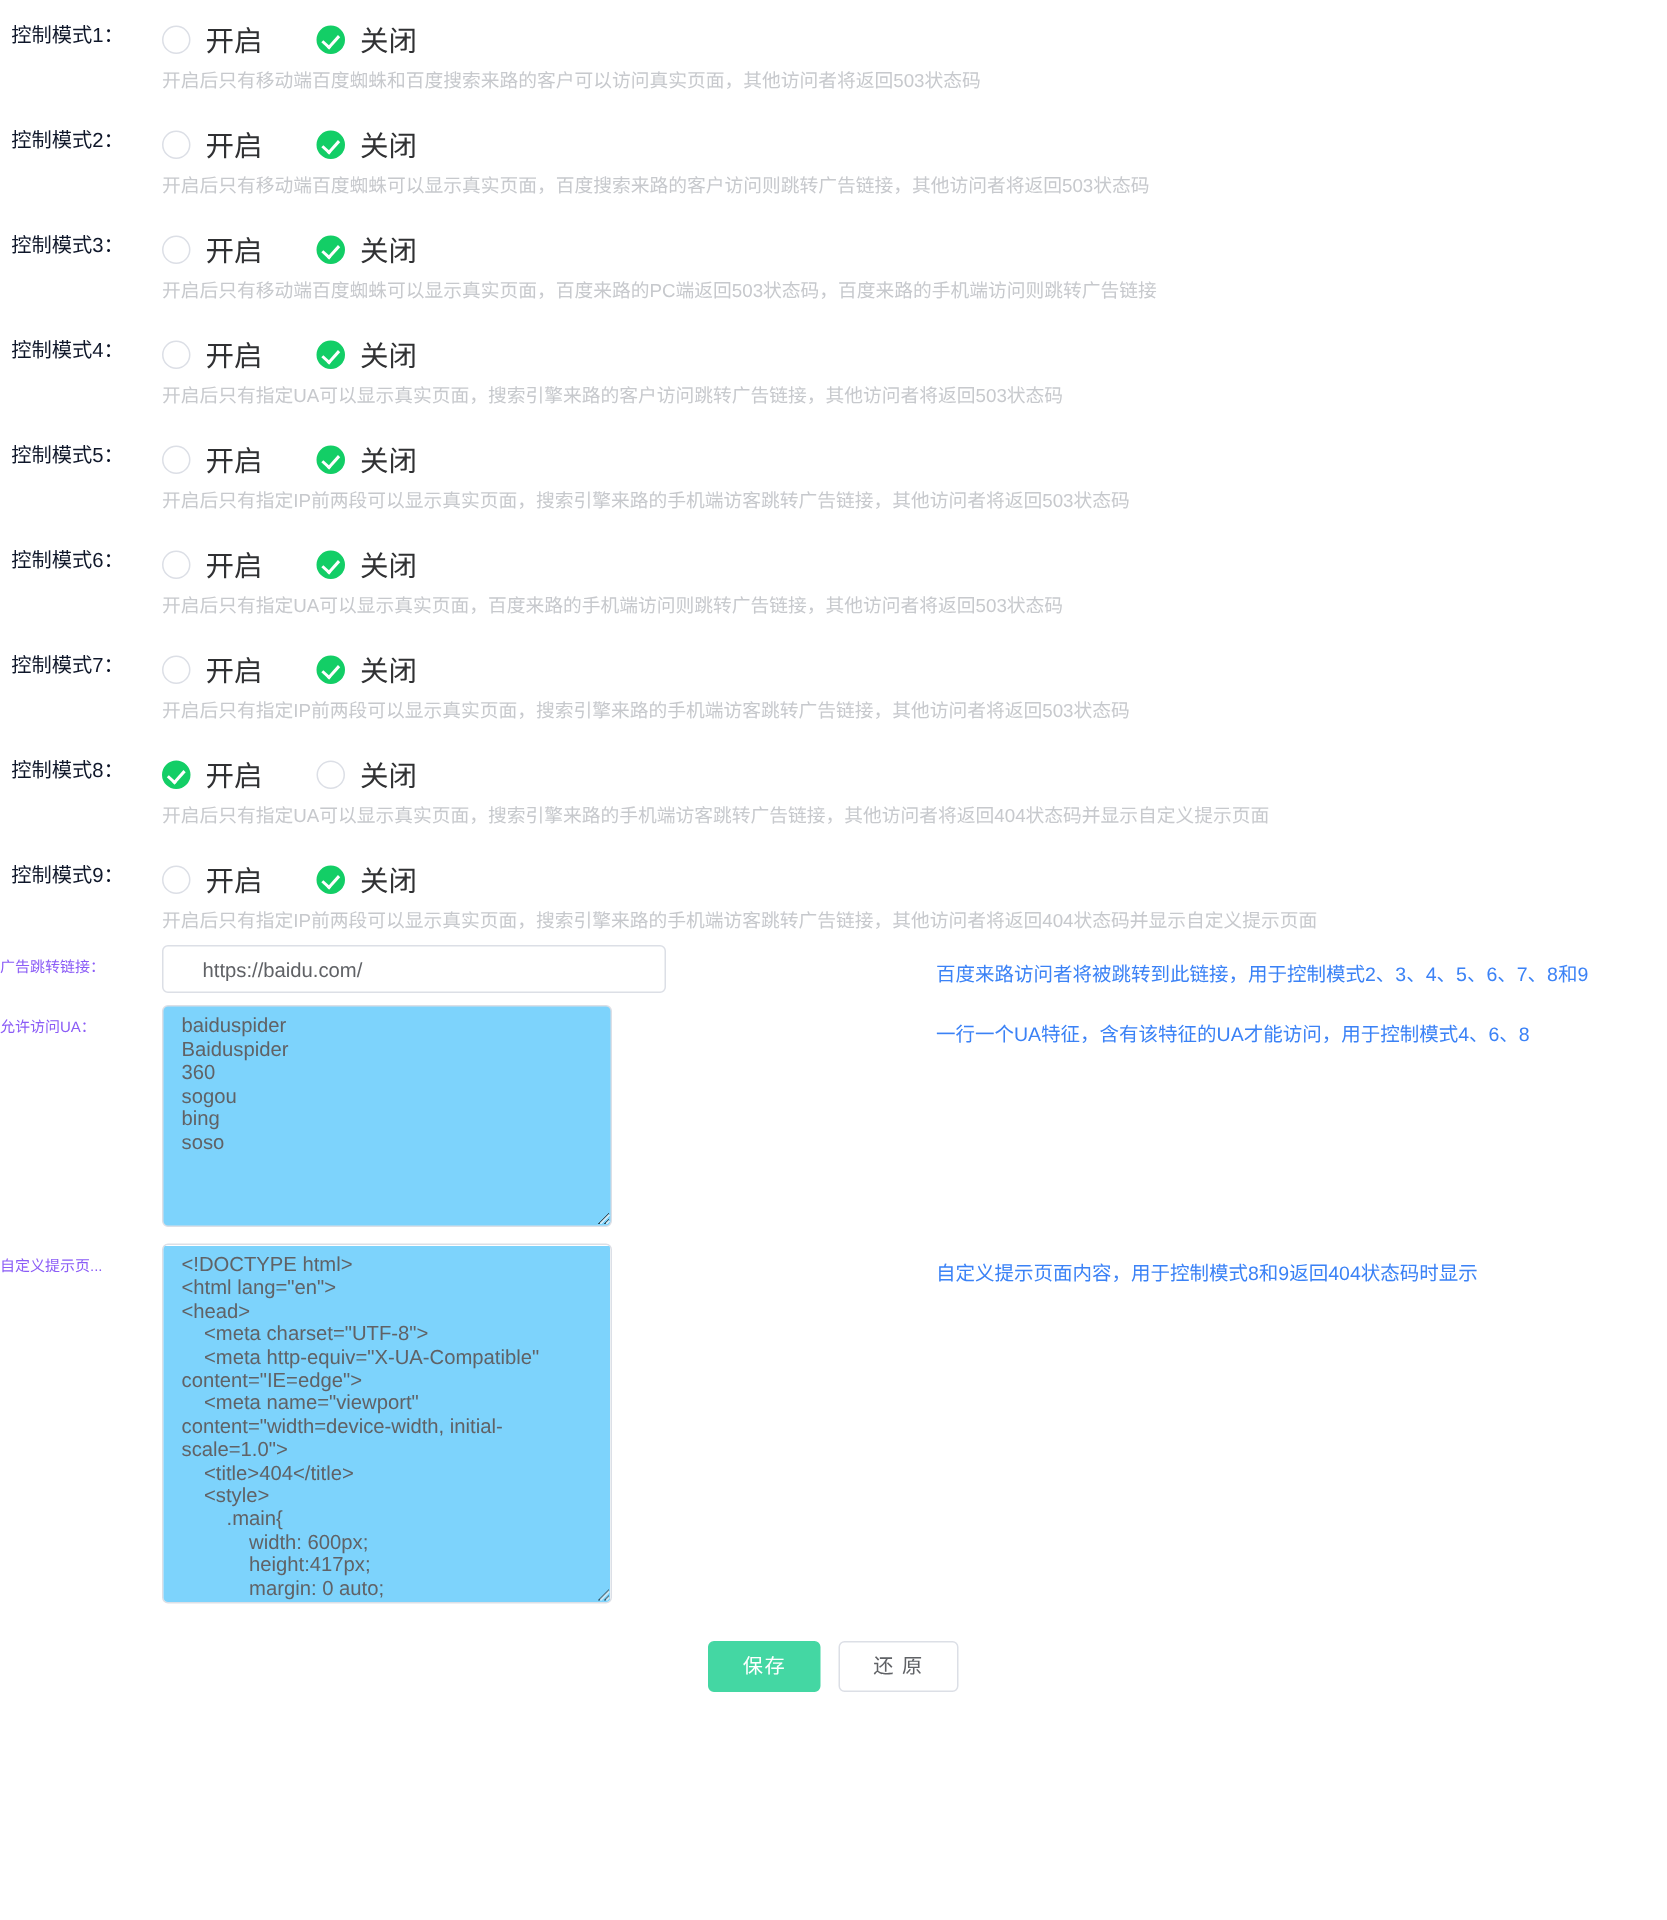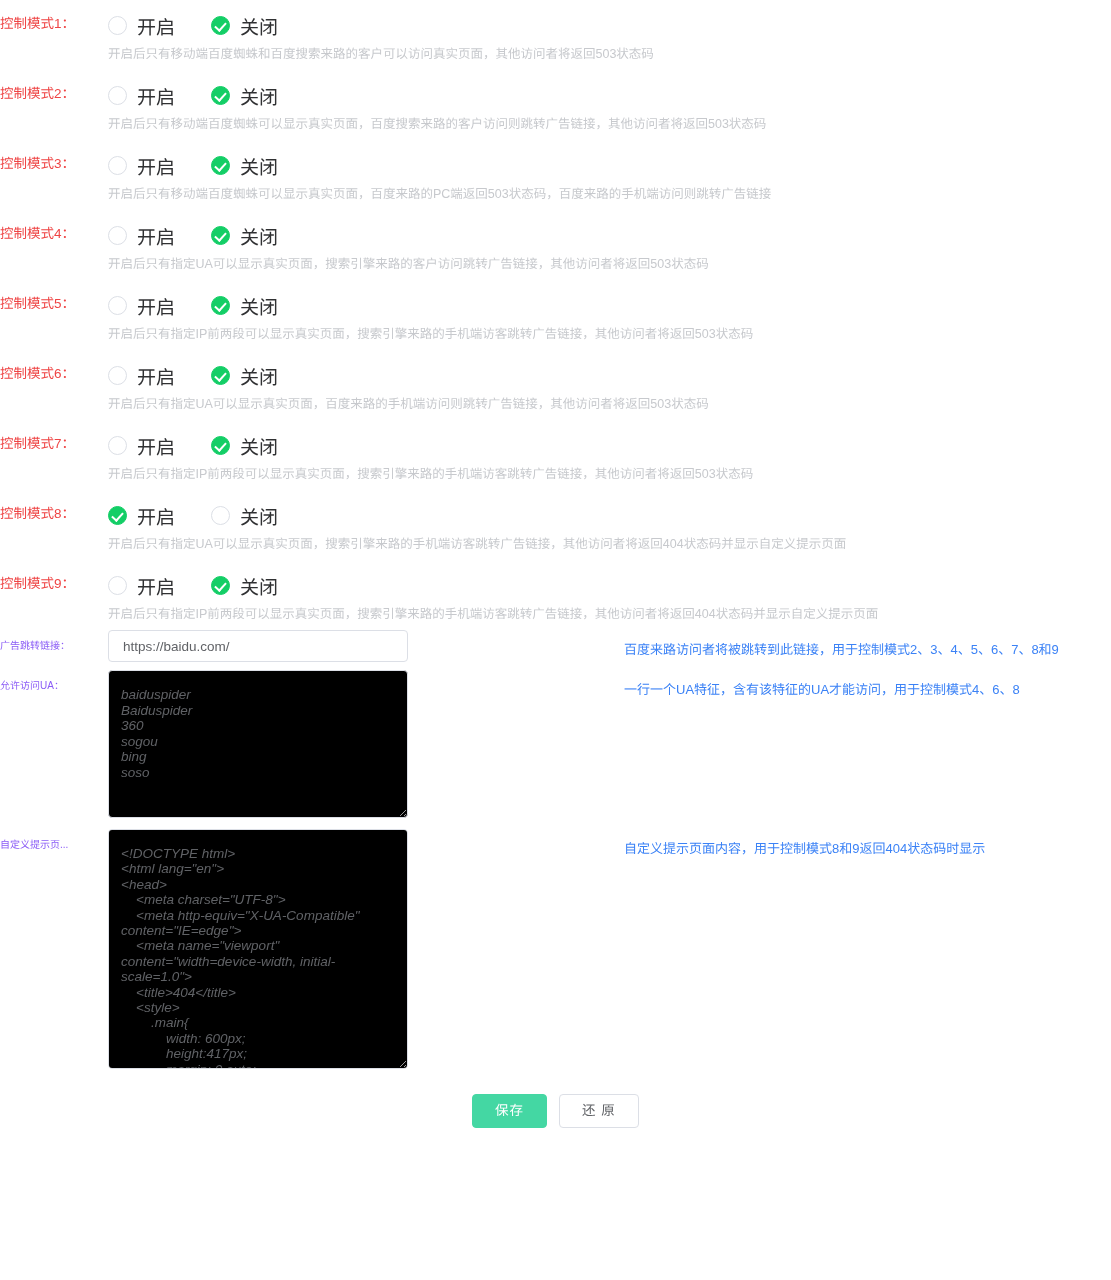--- a/index.html
+++ b/index.html
@@ -23,23 +23,23 @@
   
   .mode-row {
     position: relative;
     height: 70px;
   }
   .mode-row .label {
     position: absolute;
     left: 0;
     top: 14px;
     width: 90px;
-    text-align: left;
+    text-align: center;
     font-size: 13.5px;
-    color: #ef4444;
+    color: #0f172a;
     line-height: 20px;
     white-space: nowrap;
   }
   .radios {
     position: absolute;
     left: 108px;
     top: 12px;
     display: flex;
     align-items: center;
   }
@@ -107,49 +107,48 @@
     line-height: 20px;
     white-space: nowrap;
     overflow: hidden;
     text-overflow: ellipsis;
   }
   .control {
     margin-left: 108px;
     width: 300px;
   }
   .text-input {
-    width: 300px;
+    width: 336px;
     height: 32px;
     box-sizing: border-box;
     border: 1px solid #dcdfe6;
     border-radius: 4px;
-    padding: 0 14px;
+    padding: 0 26px;
     font-family: "Liberation Sans", "DejaVu Sans", sans-serif;
     font-size: 13.5px;
     color: #606266;
     background: #ffffff;
     outline: none;
   }
   .ta {
     width: 300px;
     box-sizing: border-box;
     border: 1px solid #dcdfe6;
     border-radius: 4px;
-    padding: 16px 12px;
+    padding: 5px 12px;
     font-family: "Liberation Sans", "DejaVu Sans", sans-serif;
     font-size: 13.5px;
     line-height: 15.6px;
     color: #606266;
-    background: #000000;
+    background: #7dd3fc;
     outline: none;
     resize: vertical;
     overflow-y: auto;
     white-space: pre-wrap;
     word-break: break-word;
-    font-style: italic;
   }
   .ta.ua { height: 148px; }
   .ta.ip { height: 155px; }
   .ta.page {
     height: 240px;
     line-height: 15.4px;
   }
   .ta::-webkit-scrollbar { width: 7px; }
   .ta::-webkit-scrollbar-thumb {
     background: #d8d8d8;

